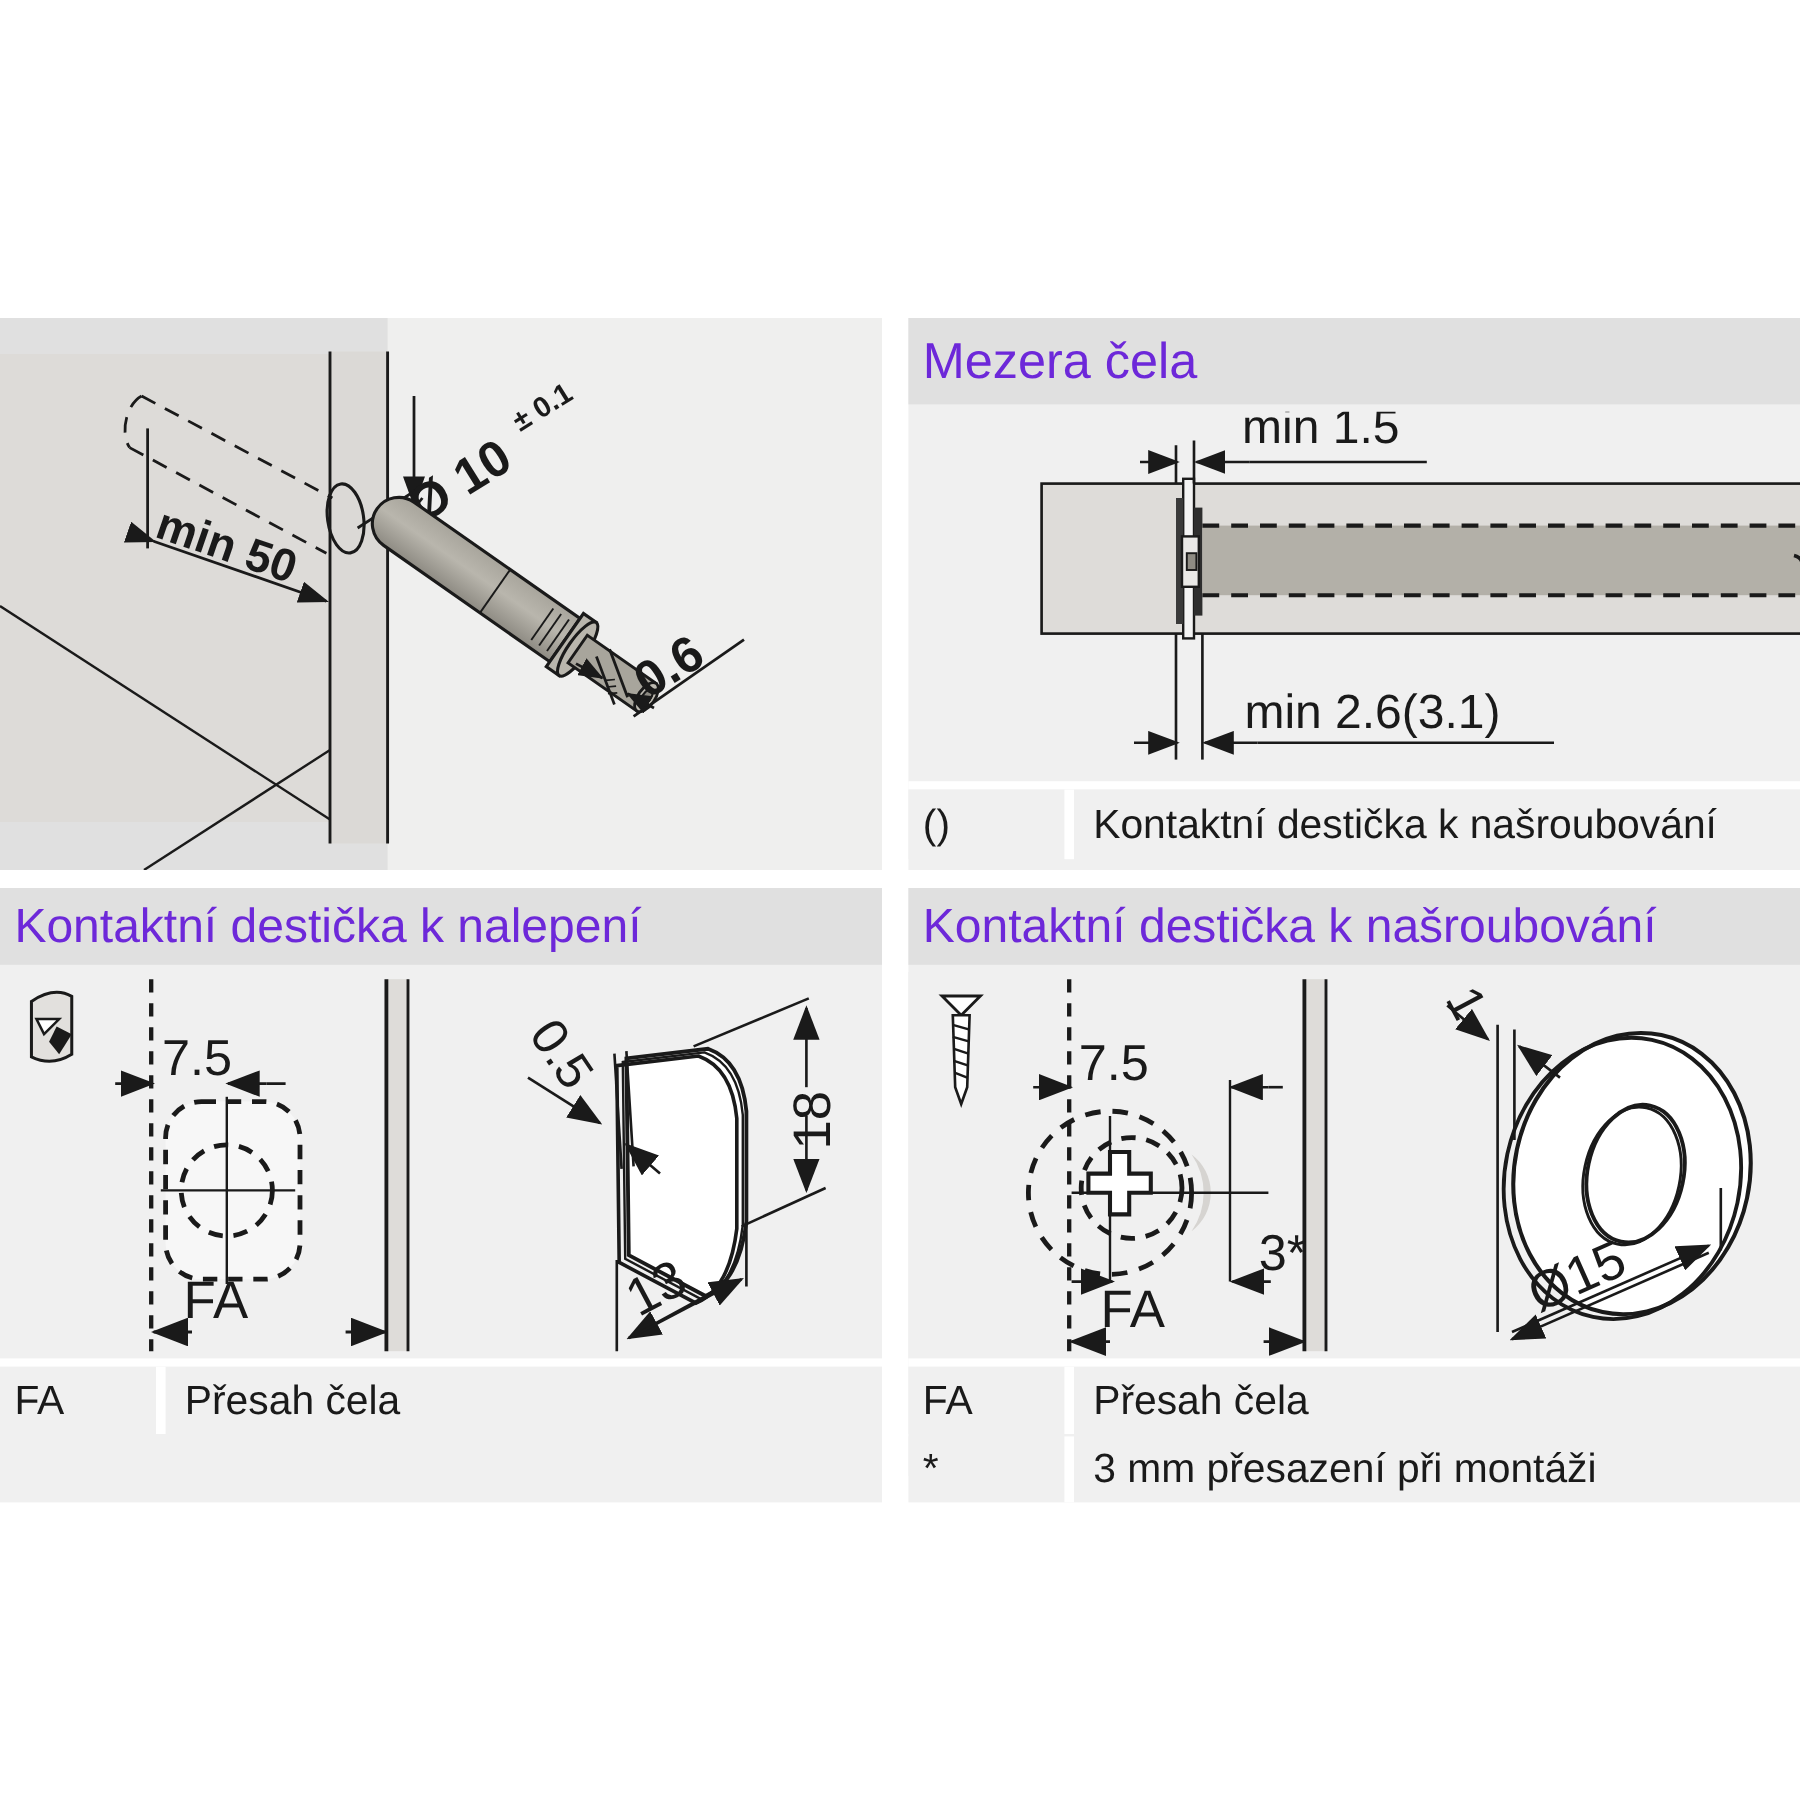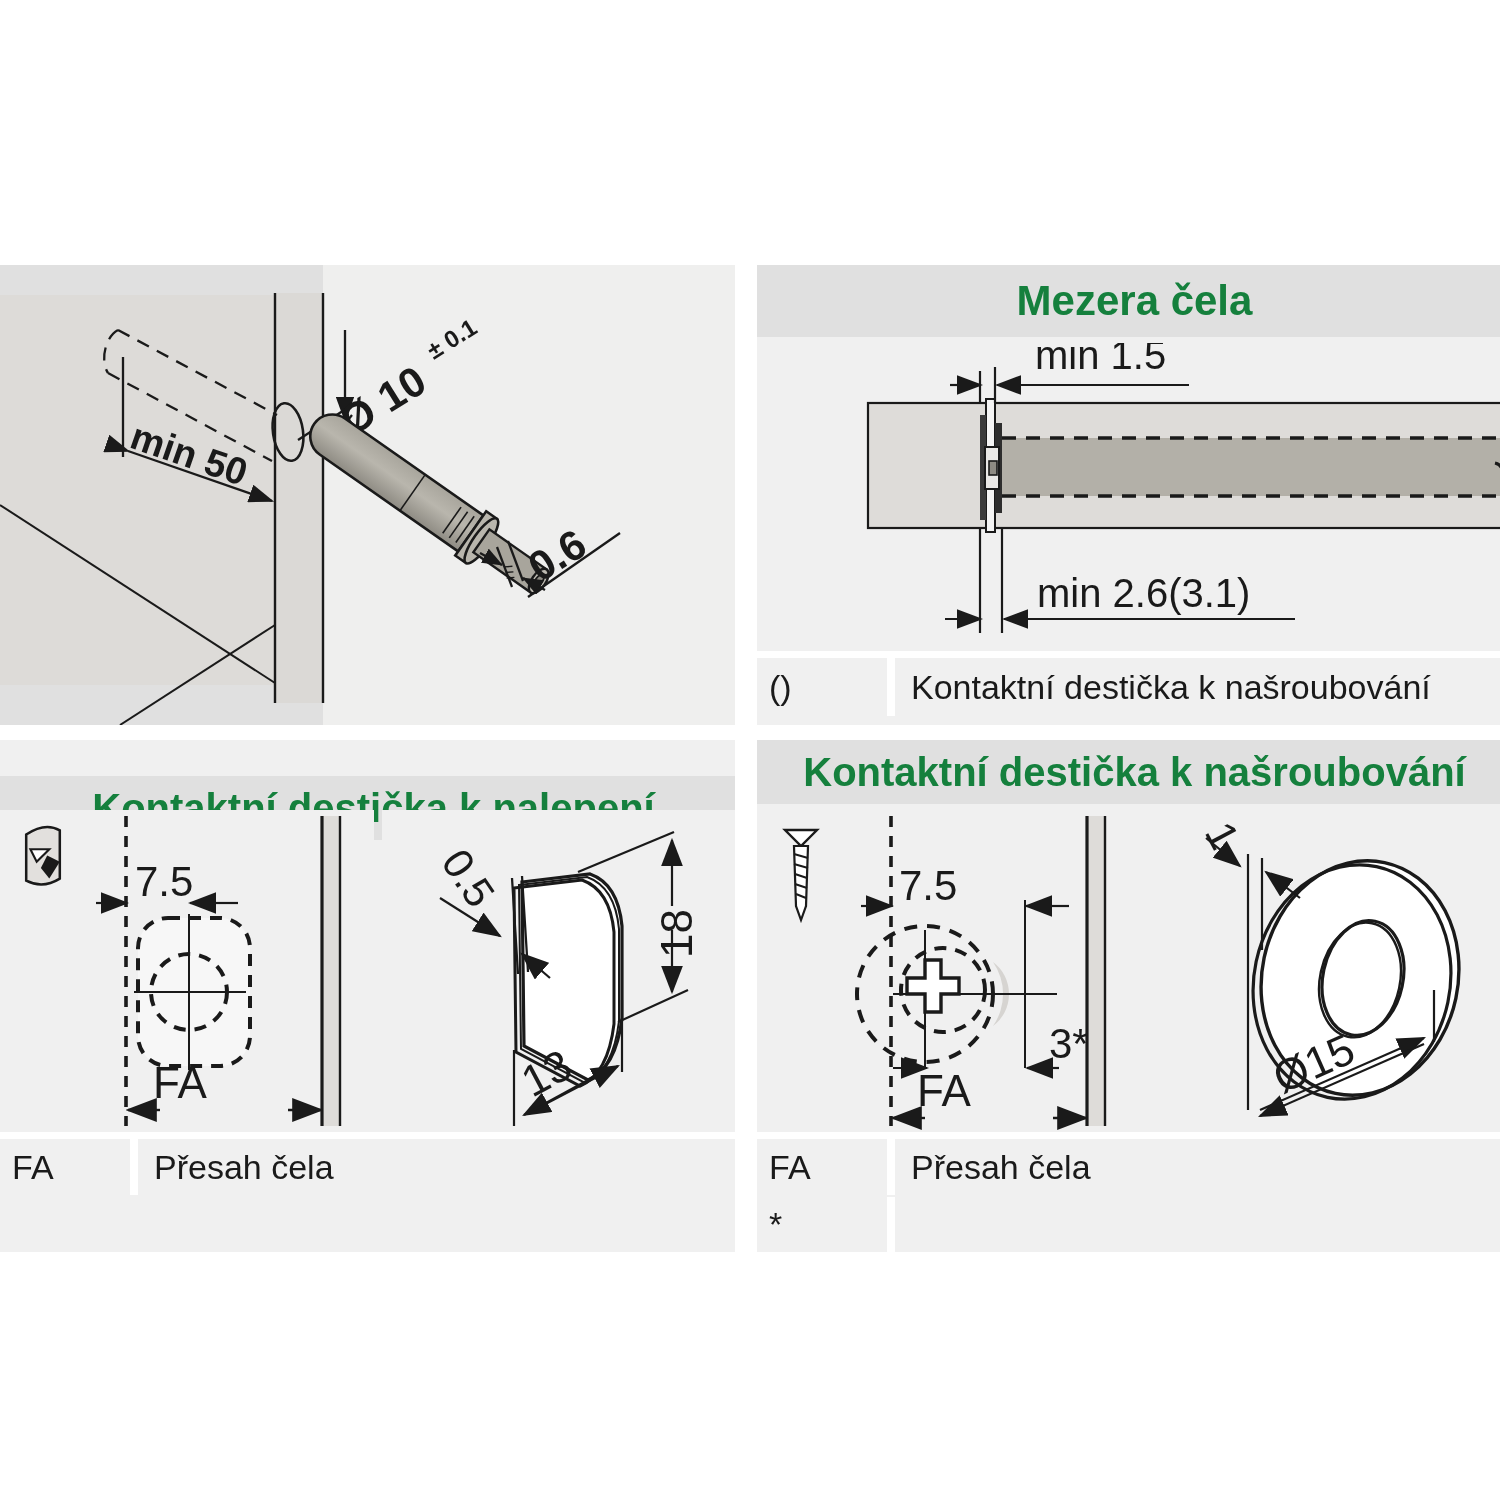--- a/index.html
+++ b/index.html
@@ -2,27 +2,26 @@
 <html><head>
 <meta charset="utf-8">
 <style>
   html,body{margin:0;padding:0;background:#ffffff;}
   body{width:1500px;height:1500px;font-family:"Liberation Sans",sans-serif;overflow:hidden;}
   .sheet{position:relative;width:1500px;height:1500px;background:#ffffff;}
 
   .panel{position:absolute;background:#f0f0f0;}
   .panel-header{
     background:#e0e0e0;
-    font-weight:bold;
-    color:#15803d;
+    font-weight:normal;
+    color:#6d28d9;
     display:flex;
     align-items:center;
     padding-left:12px;
     box-sizing:border-box;
-    justify-content:center;
   }
   .panel-body{position:relative;background:#f0f0f0;overflow:hidden;}
   .panel-body.plain{background:#e6e6e6;}
 
   .fig{position:absolute;background:#f0f0f0;overflow:hidden;}
   .fig svg{display:block;}
 
   .footrow{
     display:flex;
     align-items:center;
@@ -194,21 +193,21 @@
 
     <div style="position:absolute;left:0;top:386px;width:743px;height:7px;background:#ffffff;"></div>
     <div class="footrow" style="position:absolute;left:0;top:393px;width:743px;height:58px;font-size:34px;">
       <span class="key">()</span>
       <span class="sep"></span>
       <span class="val">Kontaktní destička k našroubování</span>
     </div>
   </div>
 
   <div class="panel" style="left:0px;top:740px;width:735px;height:490px;">
-    <div class="panel-header" style="width:735px;height:64px;font-size:40px;margin-top:36px;">
+    <div class="panel-header" style="width:735px;height:64px;font-size:40px;">
       <span>Kontaktní destička k nalepení</span>
     </div>
 
     <div class="fig" style="left:0px;top:70px;width:374px;height:322px;">
       <svg width="374" height="322" viewBox="0 0 374 322">
         <defs>
           <marker id="ah3" markerWidth="13" markerHeight="10" refX="12" refY="5" orient="auto">
             <path d="M0,0 L13,5 L0,10 z" fill="#1a1a1a"></path>
           </marker>
         </defs>
@@ -398,16 +397,17 @@
 
     <div style="position:absolute;left:0;top:392px;width:743px;height:7px;background:#ffffff;"></div>
     <div class="footrow" style="position:absolute;left:0;top:399px;width:743px;height:56px;font-size:34px;">
       <span class="key">FA</span>
       <span class="sep"></span>
       <span class="val">Přesah čela</span>
     </div>
     <div class="footrow" style="position:absolute;left:0;top:457px;width:743px;height:55px;font-size:34px;">
       <span class="key">*</span>
       <span class="sep"></span>
+      <span class="val">3 mm přesazení při montáži</span>
     </div>
   </div>
 
 </div>
 
 </body></html>

